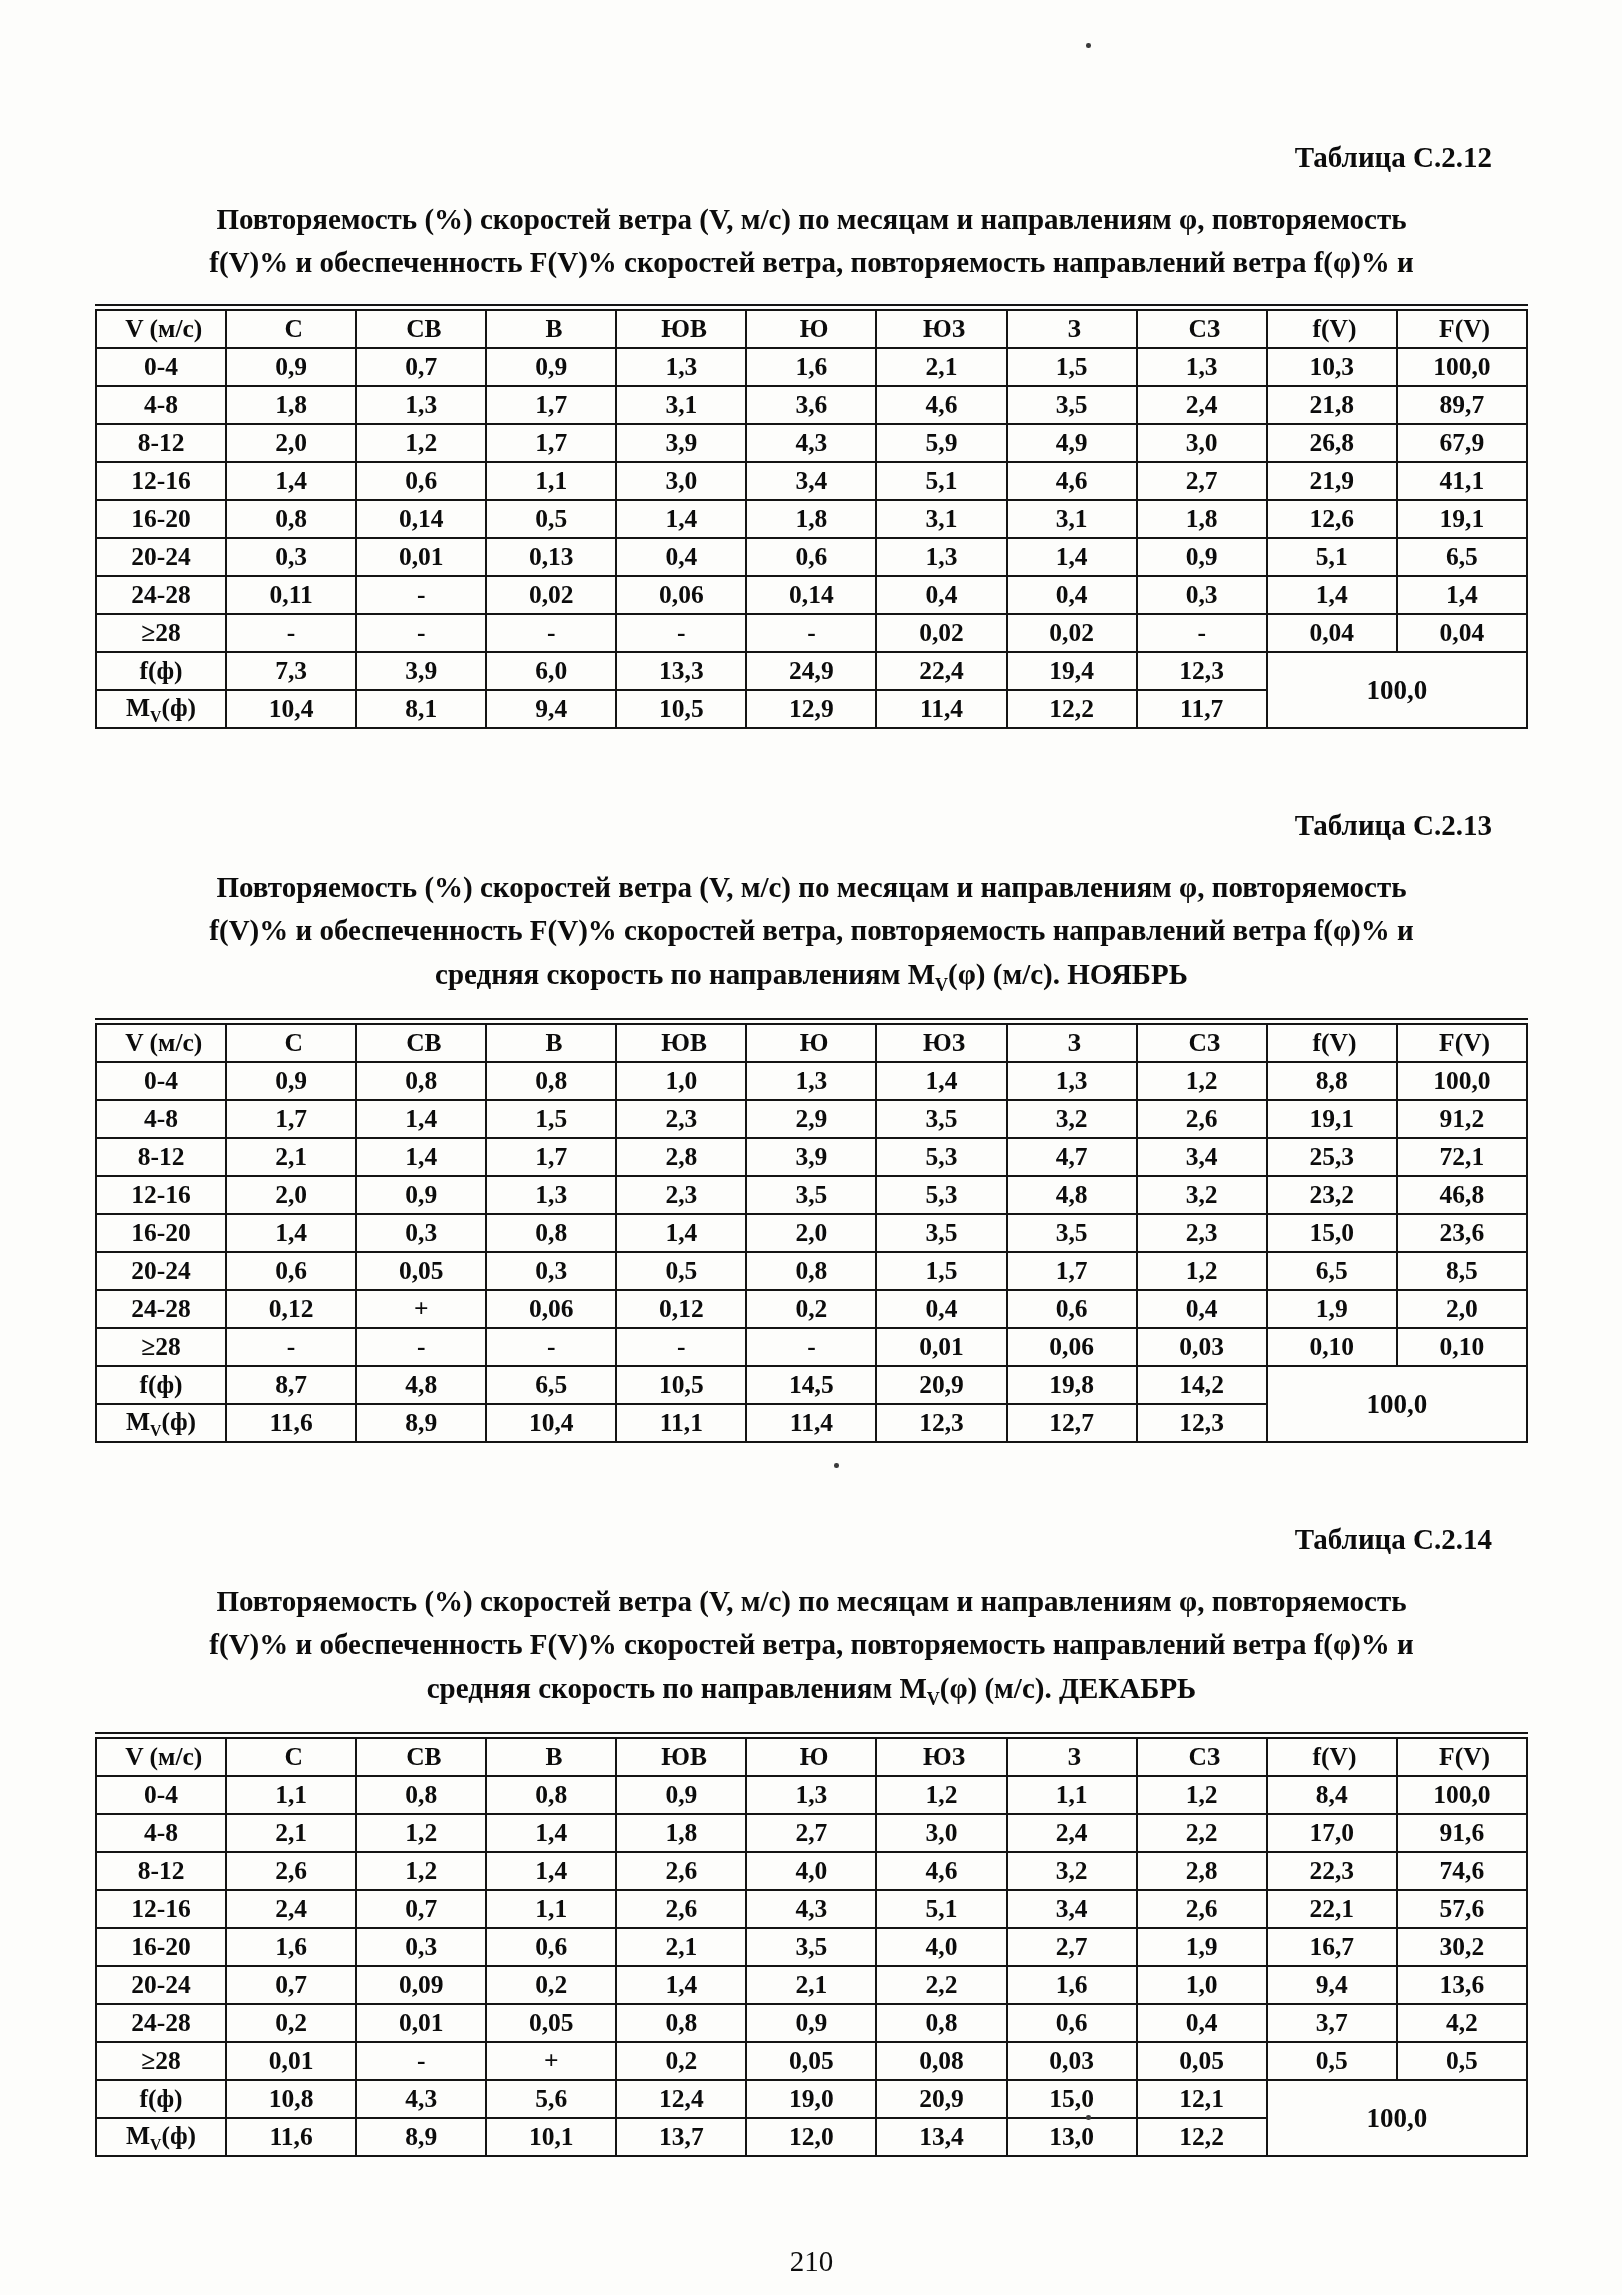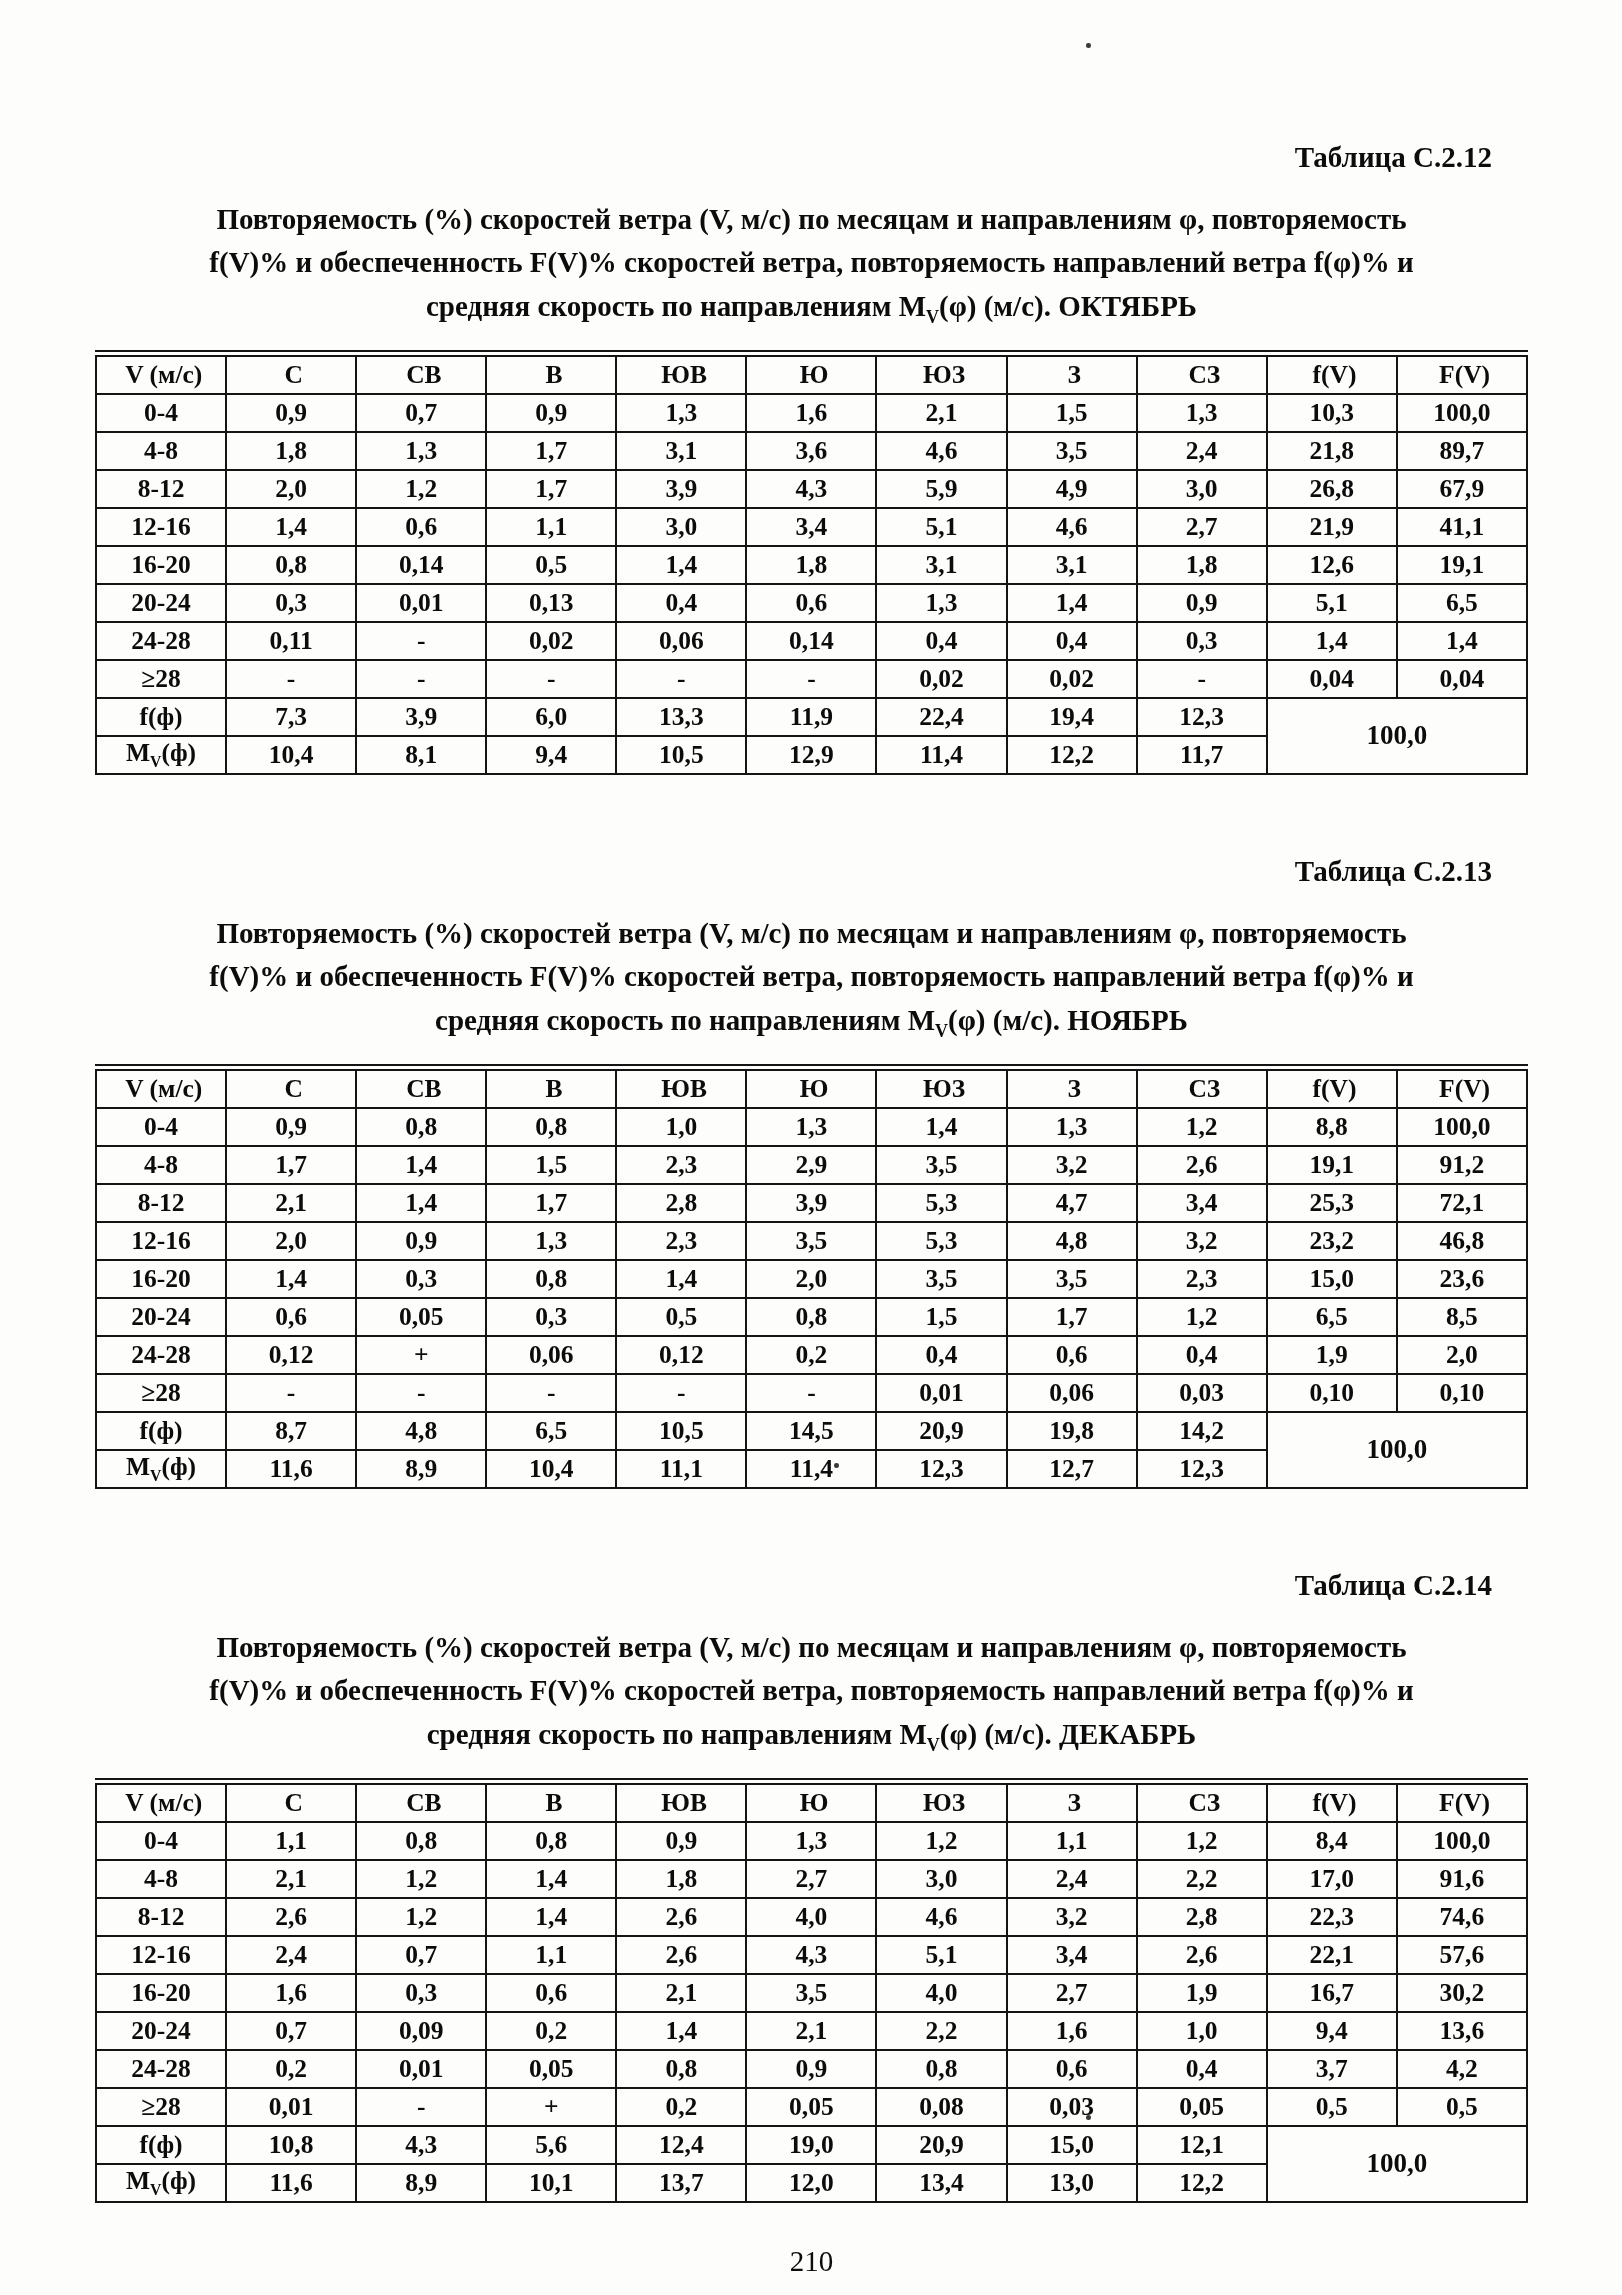--- a/index.html
+++ b/index.html
@@ -75,21 +75,20 @@
 <div class="speck" style="left:834px; top:1463px;"></div>
 <div class="speck" style="left:1086px; top:2115px;"></div>
 
 <div class="content">
 
   <section class="table-block">
     <div class="tbl-label">Таблица С.2.12</div>
     <div class="caption">
       <span>Повторяемость (%) скоростей ветра (V, м/с) по месяцам и направлениям φ, повторяемость</span><br>
       <span>f(V)% и обеспеченность F(V)% скоростей ветра, повторяемость направлений ветра f(φ)% и</span><br>
-      <span><span>средняя скорость по направлениям М</span><sub>V</sub><span>(φ) (м/с). ОКТЯБРЬ</span></span>
     </div>
     <table class="wind">
         <thead>
           <tr>
             <th>V (м/с)</th>
             <th>С</th>
             <th>СВ</th>
             <th>В</th>
             <th>ЮВ</th>
             <th>Ю</th>
@@ -204,21 +203,21 @@
             <td>-</td>
             <td>0,04</td>
             <td>0,04</td>
           </tr>
           <tr>
             <th>f(ф)</th>
             <td>7,3</td>
             <td>3,9</td>
             <td>6,0</td>
             <td>13,3</td>
-            <td>11,9</td>
+            <td>24,9</td>
             <td>22,4</td>
             <td>19,4</td>
             <td>12,3</td>
             <td rowspan="2" colspan="2" class="total-cell">100,0</td>
           </tr>
           <tr>
             <th>М<sub>V</sub>(ф)</th>
             <td>10,4</td>
             <td>8,1</td>
             <td>9,4</td>

